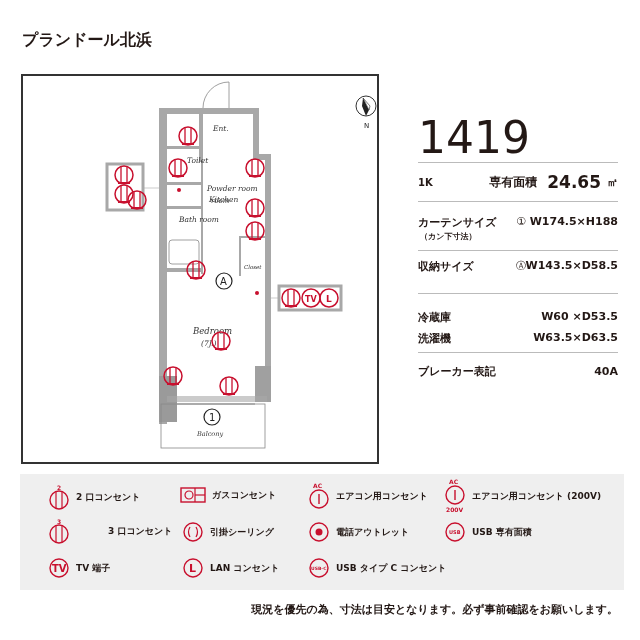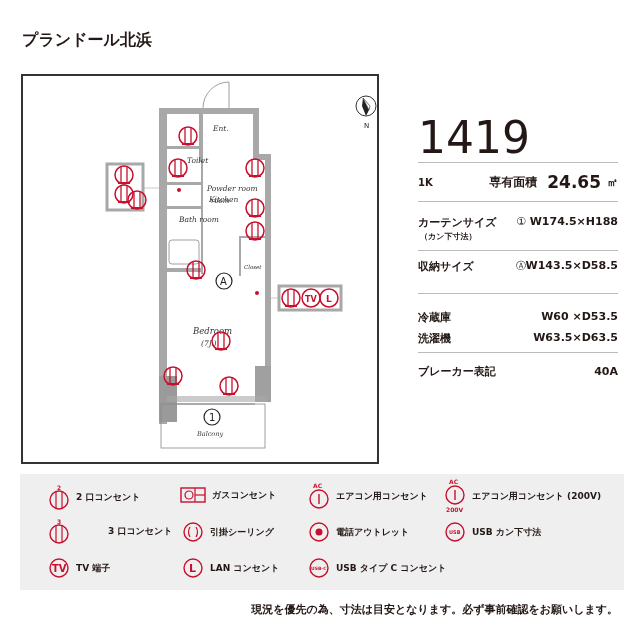--- a/index.html
+++ b/index.html
@@ -231,21 +231,21 @@
       <circle cx="11" cy="11" r="9" fill="none" stroke="#c8102e" stroke-width="1.4"></circle>
       <circle cx="11" cy="11" r="3.5" fill="#c8102e"></circle>
     </svg>
     <span>電話アウトレット</span>
   </div>
   <div class="lg" style="left:424px;top:47px;">
     <svg width="22" height="22" viewBox="0 0 22 22">
       <circle cx="11" cy="11" r="9" fill="none" stroke="#c8102e" stroke-width="1.4"></circle>
       <text x="5" y="13" font-size="5" fill="#c8102e" font-weight="bold">USB</text>
     </svg>
-    <span>USB カン下寸法</span>
+    <span>USB 専有面積</span>
   </div>
 
   <div class="lg" style="left:28px;top:83px;">
     <svg width="22" height="22" viewBox="0 0 22 22">
       <circle cx="11" cy="11" r="9" fill="none" stroke="#c8102e" stroke-width="1.4"></circle>
       <text x="4" y="15" font-size="10" fill="#c8102e" font-weight="bold">TV</text>
     </svg>
     <span>TV 端子</span>
   </div>
   <div class="lg" style="left:162px;top:83px;">

